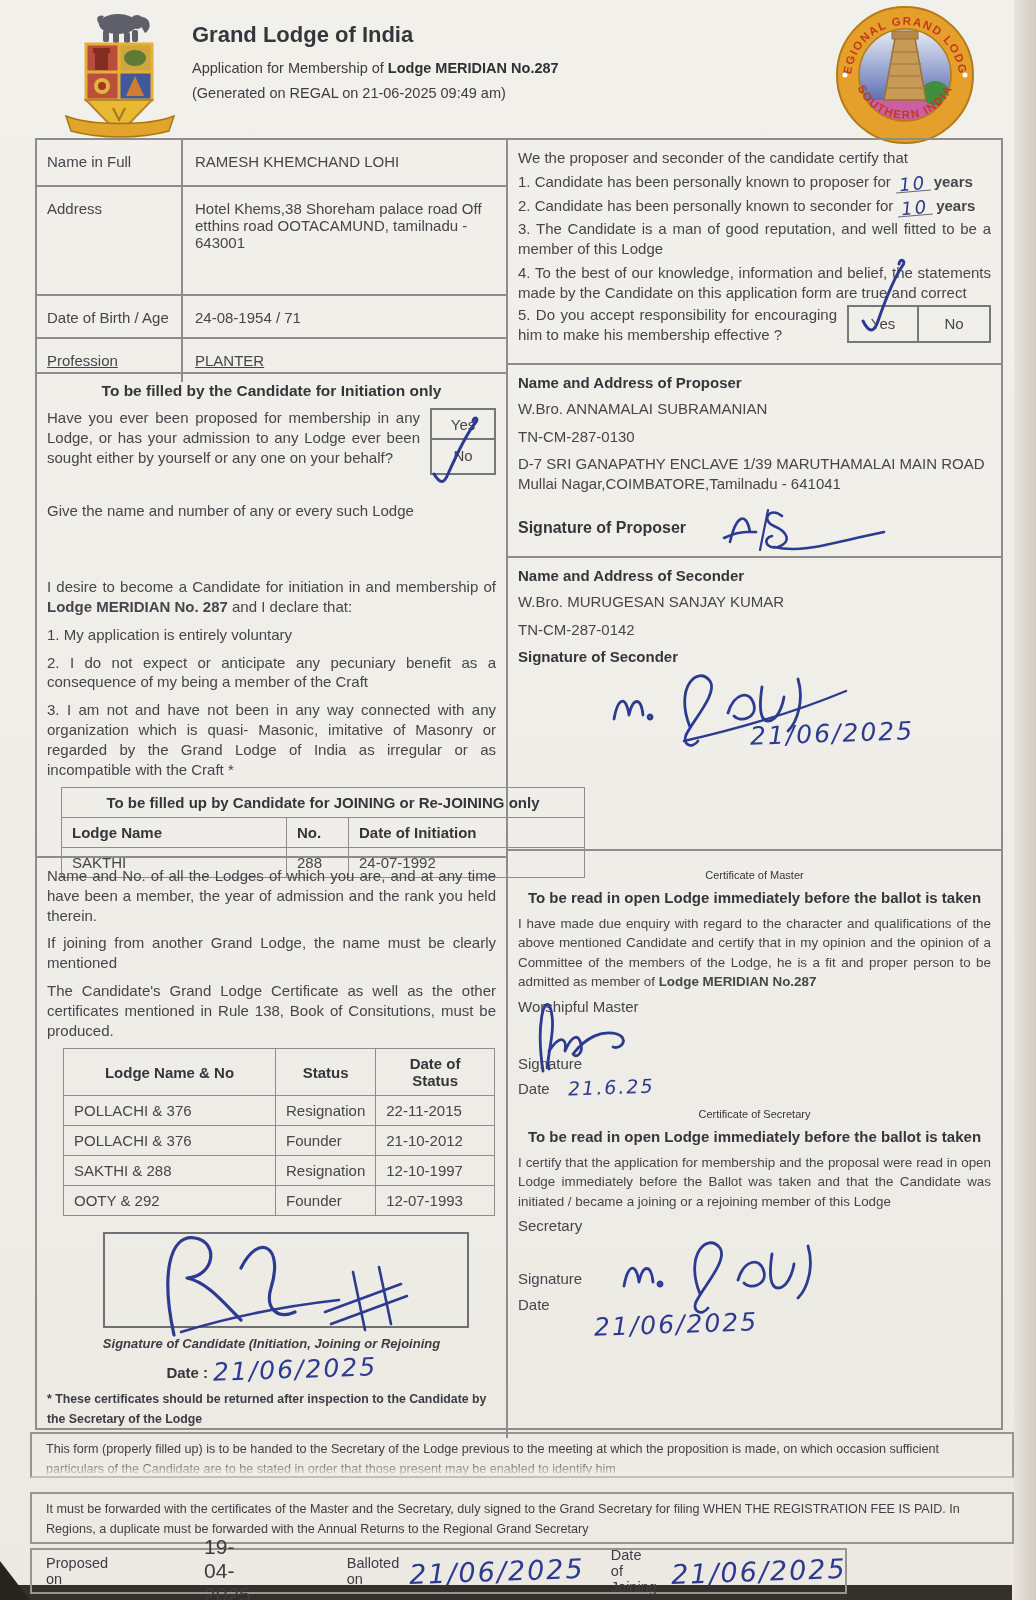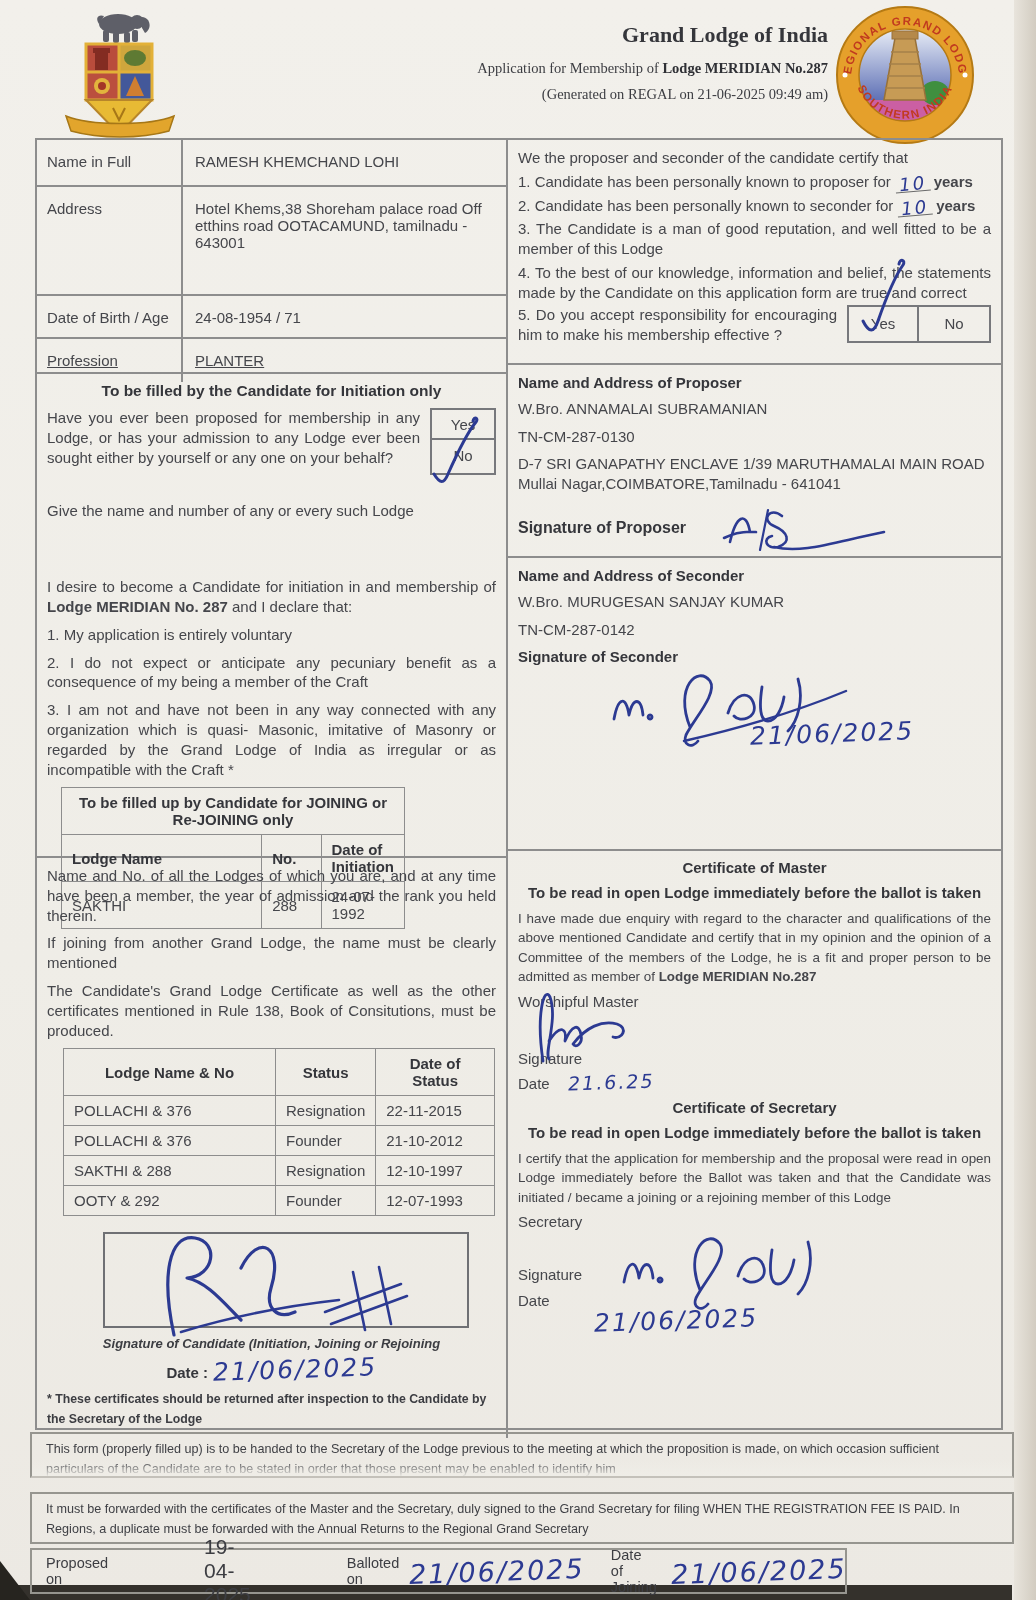--- a/index.html
+++ b/index.html
@@ -11,21 +11,21 @@
   }
   .edge-right { position:absolute; right:0; top:0; width:22px; height:100%;
     background:linear-gradient(90deg,#e8e4dc,#d2ccc1); }
   .edge-bottom { position:absolute; left:0; top:1585px; width:1012px; height:15px; background:#34312c; }
   .corner-dark { position:absolute; left:0; top:1540px; width:30px; height:60px; background:#26241f;
     clip-path:polygon(0 35%,100% 100%,0 100%); }
 
   
   .emblem { position:absolute; left:58px; top:4px; }
   .seal { position:absolute; left:834px; top:4px; }
-  .header-text { position:absolute; left:192px; top:22px; width:636px; text-align:right;font-family:Liberation Serif, serif; }
+  .header-text { position:absolute; left:192px; top:22px; width:636px; text-align:left; }
   .header-text .title { font-size:22px; font-weight:bold; color:#35363b; margin-bottom:12px; }
   .header-text .sub { font-size:14.5px; color:#3c3d42; margin-bottom:9px; }
   .header-text b { color:#2f3035; }
 
   
   .main { position:absolute; left:35px; top:138px; width:968px; height:1292px;
     border:2px solid #8d8d8d; display:grid; grid-template-columns:471px 493px; }
   .col-left { border-right:2px solid #8d8d8d; display:flex; flex-direction:column; }
   .col-right { display:flex; flex-direction:column; }
   .cell { border-bottom:2px solid #8d8d8d; }
@@ -60,21 +60,21 @@
   .hw-md { font-size:19px; }
   .hw-lg { font-size:25px; }
   svg.ink path, svg.ink circle { stroke:#2c3a92; fill:none; stroke-linecap:round; stroke-linejoin:round; }
 
   
   table.frm { border-collapse:collapse; font-size:15px; color:#45464b; }
   table.frm th, table.frm td { border:1.8px solid #8d8d8d; padding:6px 10px; text-align:left; }
   table.frm th { font-weight:bold; color:#35363b; }
 
   
-  .cert-title { text-align:center; font-weight:bold; color:#35363b; font-size:15px; margin:0 0 8px; }
+  .cert-title { text-align:center; font-weight:normal; color:#35363b; font-size:11px; margin:10px 0 8px; }
   .cert-sub { text-align:center; font-weight:bold; color:#35363b; font-size:15px; margin-bottom:8px; }
   .cert-body { font-size:13.4px; line-height:1.45; text-align:justify; }
   .lbl15 { font-size:15px; }
 
   .fade-bottom { position:absolute; left:0; right:0; bottom:0; height:16px;
      background:linear-gradient(180deg, rgba(239,237,231,0), rgba(239,237,231,0.95)); }
 
   .note-box { position:absolute; left:30px; width:984px; border:2px solid #96958f;
      font-size:12.6px; line-height:1.55; padding:6px 14px; color:#3f4045; overflow:hidden; }
   .footer-row { position:absolute; left:30px; top:1548px; width:817px; height:46px;
@@ -195,21 +195,21 @@
             </svg>
           </div>
         </div>
         <p class="frm" style="margin-top:26px">Give the name and number of any or every such Lodge</p>
 
         <p class="frm just" style="margin-top:56px"><span>I desire to become a Candidate for initiation in and membership of </span><b>Lodge MERIDIAN No. 287</b><span> and I declare that:</span></p>
         <p class="frm">1. My application is entirely voluntary</p>
         <p class="frm just">2. I do not expect or anticipate any pecuniary benefit as a consequence of my being a member of the Craft</p>
         <p class="frm just">3. I am not and have not been in any way connected with any organization which is quasi- Masonic, imitative of Masonry or regarded by the Grand Lodge of India as irregular or as incompatible with the Craft *</p>
 
-        <table class="frm" style="margin:6px 0 0 14px; width:344px;">
+        <table class="frm" style="margin:6px 0 0 14px; width:524px;">
           <tbody>
               <tr>
             <th colspan="3" style="text-align:center">To be filled up by Candidate for JOINING or Re-JOINING only</th>
           </tr>
           <tr>
             <th style="width:225px">Lodge Name</th>
             <th style="width:62px">No.</th>
             <th>Date of Initiation</th>
           </tr>
           <tr>

